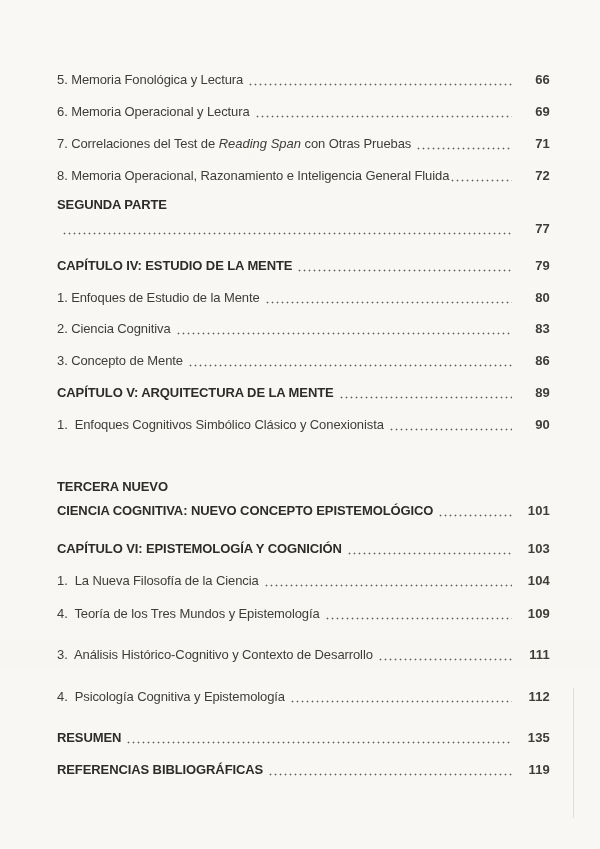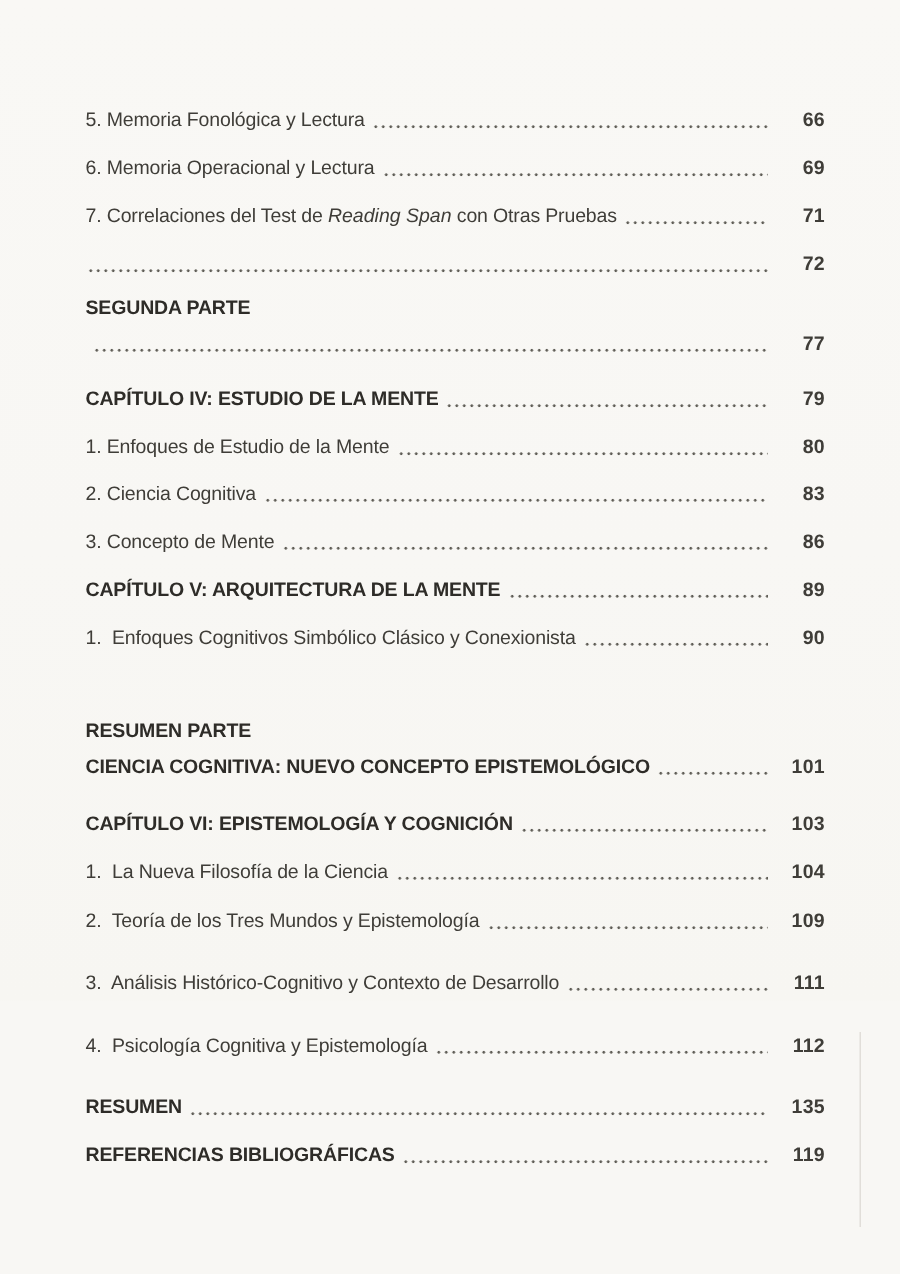--- a/index.html
+++ b/index.html
@@ -84,20 +84,21 @@
     <span class="pagenum">69</span>
   </div>
 
   <div class="row" style="top:136px">
     <span class="title"><span>7. Correlaciones del Test de </span><i>Reading Span</i><span> con Otras Pruebas</span></span>
     <span class="leader"></span>
     <span class="pagenum">71</span>
   </div>
 
   <div class="row" style="top:168px">
+    <span class="title">8. Memoria Operacional, Razonamiento e Inteligencia General Fluida</span>
     <span class="leader tight"></span>
     <span class="pagenum">72</span>
   </div>
 
   <div class="row heading" style="top:197px">
     <span class="title">SEGUNDA PARTE</span>
   </div>
 
   <div class="row heading" style="top:221px">
     <span class="leader"></span>
@@ -135,21 +136,21 @@
   </div>
 
   <div class="row" style="top:417px">
     <span class="title">1.  Enfoques Cognitivos Simbólico Clásico y Conexionista</span>
     <span class="leader"></span>
     <span class="pagenum">90</span>
   </div>
 
 
   <div class="row heading" style="top:479px">
-    <span class="title">RESUMEN PARTE</span>
+    <span class="title">TERCERA NUEVO</span>
   </div>
 
   <div class="row heading" style="top:503px">
     <span class="title">CIENCIA COGNITIVA: NUEVO CONCEPTO EPISTEMOLÓGICO</span>
     <span class="leader"></span>
     <span class="pagenum">101</span>
   </div>
 
   <div class="row heading" style="top:541px">
     <span class="title">CAPÍTULO VI: EPISTEMOLOGÍA Y COGNICIÓN</span>
@@ -157,21 +158,21 @@
     <span class="pagenum">103</span>
   </div>
 
   <div class="row" style="top:573px">
     <span class="title">1.  La Nueva Filosofía de la Ciencia</span>
     <span class="leader"></span>
     <span class="pagenum">104</span>
   </div>
 
   <div class="row" style="top:606px">
-    <span class="title">2.  Teoría de los Tres Mundos y Epistemología</span>
+    <span class="title">4.  Teoría de los Tres Mundos y Epistemología</span>
     <span class="leader"></span>
     <span class="pagenum">109</span>
   </div>
 
   <div class="row" style="top:647px">
     <span class="title">3.  Análisis Histórico-Cognitivo y Contexto de Desarrollo</span>
     <span class="leader"></span>
     <span class="pagenum">111</span>
   </div>
 

